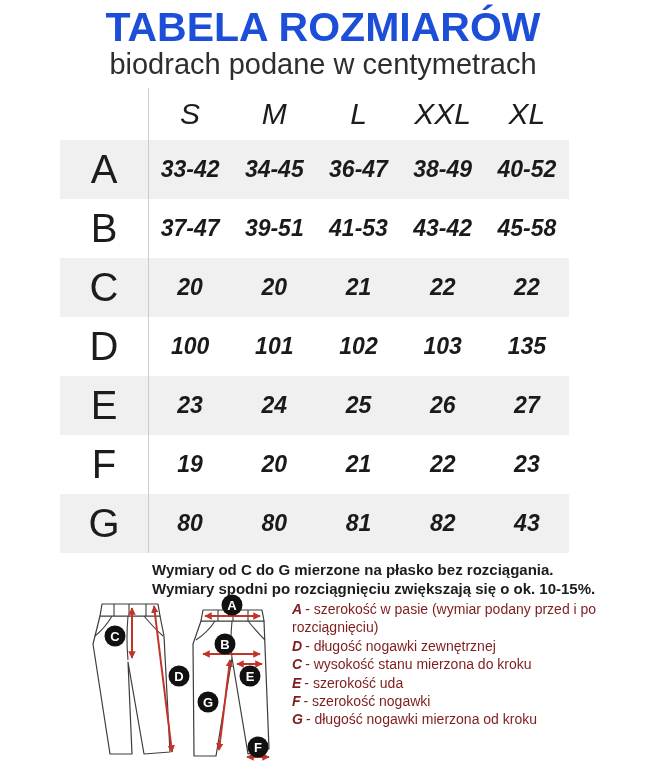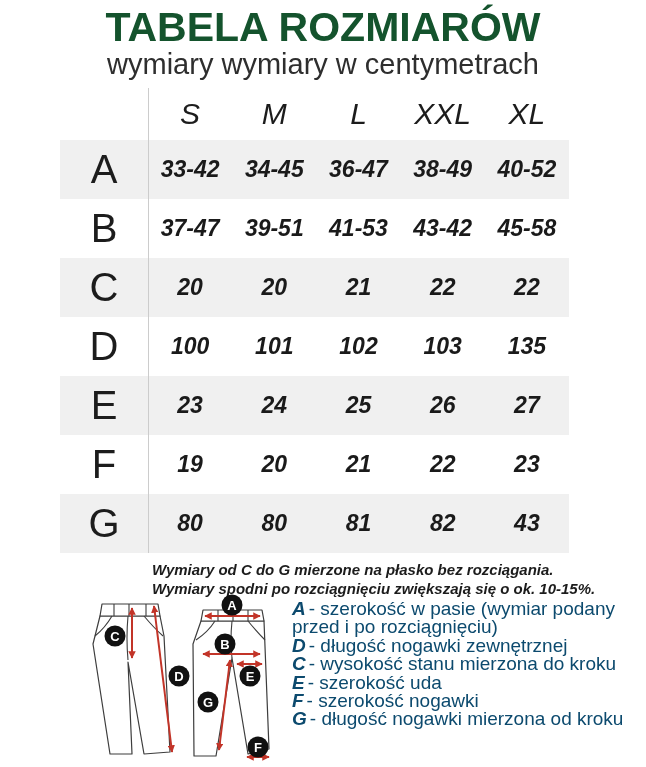--- a/index.html
+++ b/index.html
@@ -15,21 +15,21 @@
 
   
   .title {
     position: absolute;
     top: 4px; left: 0;
     width: 100%;
     text-align: center;
     font-size: 41px;
     font-weight: 700;
     letter-spacing: 0px;
-    color: #14532d;
+    color: #1d4ed8;
   }
   .subtitle {
     position: absolute;
     top: 48px; left: 0;
     width: 100%;
     text-align: center;
     font-size: 29px;
     font-weight: 300;
     color: #2e2e2e;
   }
@@ -76,33 +76,32 @@
     color: #1a1a1a;
     font-weight: bold;
   }
 
   
   .notes {
     position: absolute;
     left: 152px; top: 560px;
     font-size: 15px;
     font-weight: 700;
-    font-style: italic;
     line-height: 19px;
     color: #1c1c1c;
   }
 
   
   .legend {
     position: absolute;
     left: 292px; top: 600px;
     width: 354px;
-    font-size: 19px;
+    font-size: 14px;
     line-height: 18.4px;
-    color: #0c4a6e;
+    color: #7f1d1d;
   }
   .legend-key {
     font-weight: 700;
     font-style: italic;
     margin-right: 3px;
   }
 
   
   .diagram {
     position: absolute;
@@ -120,21 +119,21 @@
     font-weight: 700;
     text-anchor: middle;
   }
 </style>
 </head>
 <body>
 
 <div class="page">
 
   <div class="title">TABELA ROZMIARÓW</div>
-  <div class="subtitle">wymiary wymiary w centymetrach</div>
+  <div class="subtitle">biodrach podane w centymetrach</div>
 
   <div class="size-table">
     <div class="vdivider"></div>
 
     <div class="trow head">
       <div class="tlabel"></div>
       <div class="hcell">S</div>
       <div class="hcell">M</div>
       <div class="hcell">L</div>
       <div class="hcell">XXL</div>

